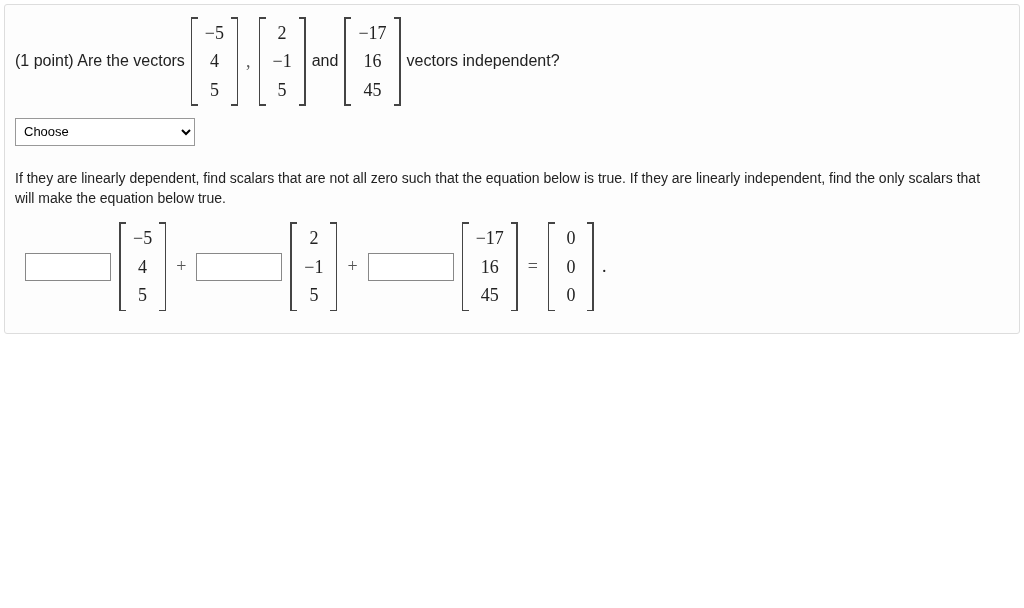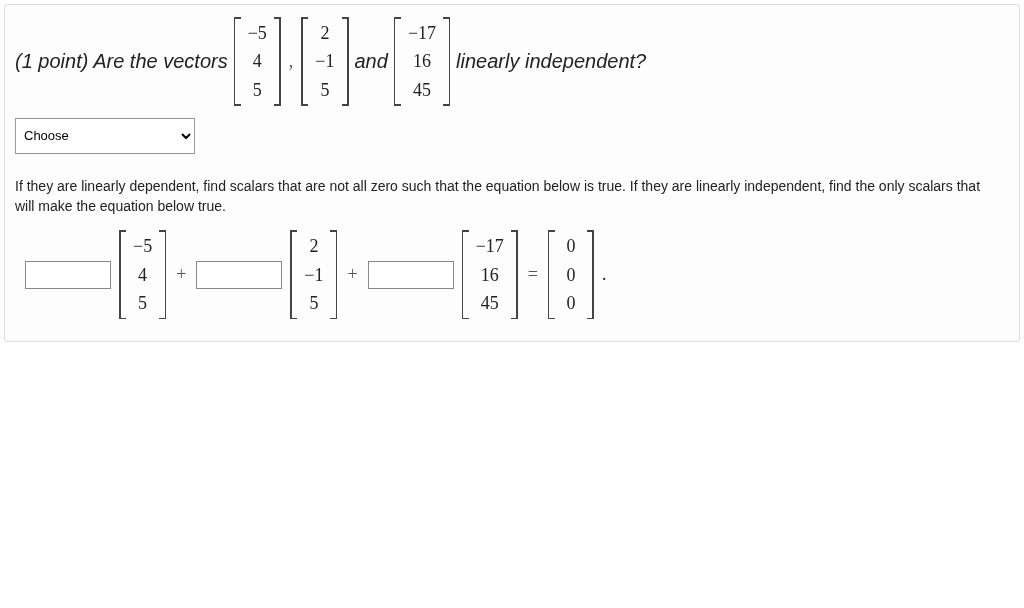--- a/index.html
+++ b/index.html
@@ -18,22 +18,21 @@
     background: #fdfdfd;
   }
   .row {
     display: flex;
     align-items: center;
     flex-wrap: wrap;
     gap: 6px;
     margin: 4px 0;
   }
   .text {
-    font-size: 20px;
-    font-style: italic;
+    font-size: 16px;
   }
   .vector {
     display: inline-flex;
     align-items: stretch;
     font-family: "Times New Roman", Georgia, serif;
     font-size: 18px;
     line-height: 1.35;
   }
   .bracket {
     width: 8px;
@@ -74,21 +73,21 @@
     padding: 2px 0;
   }
   .mathop {
     font-family: "Times New Roman", Georgia, serif;
     font-size: 18px;
     padding: 0 2px;
     color: #555;
   }
   select.choose {
     min-width: 180px;
-    height: 36px;
+    height: 28px;
     font-size: 13px;
     border: 1px solid #999;
     background: #fff;
     margin: 8px 0 4px 0;
     padding: 2px 4px;
   }
   input.coef {
     width: 80px;
     height: 24px;
     border: 1px solid #888;
@@ -159,21 +158,21 @@
       <span class="vcol">
         <span>−17</span>
         <span>16</span>
         <span>45</span>
       </span>
       <span class="bracket bracket-right">
           <span class="tick-bottom"></span>
         </span>
     </span>
 
-    <span class="text">linearly independent?</span>
+    <span class="text">vectors independent?</span>
   </div>
 
   <div>
     <select class="choose">
       <option>Choose</option>
     </select>
   </div>
 
   <div class="para">If they are linearly dependent, find scalars that are not all zero such that the equation below is true. If they are linearly independent, find the only scalars that will make the equation below true.</div>
 

